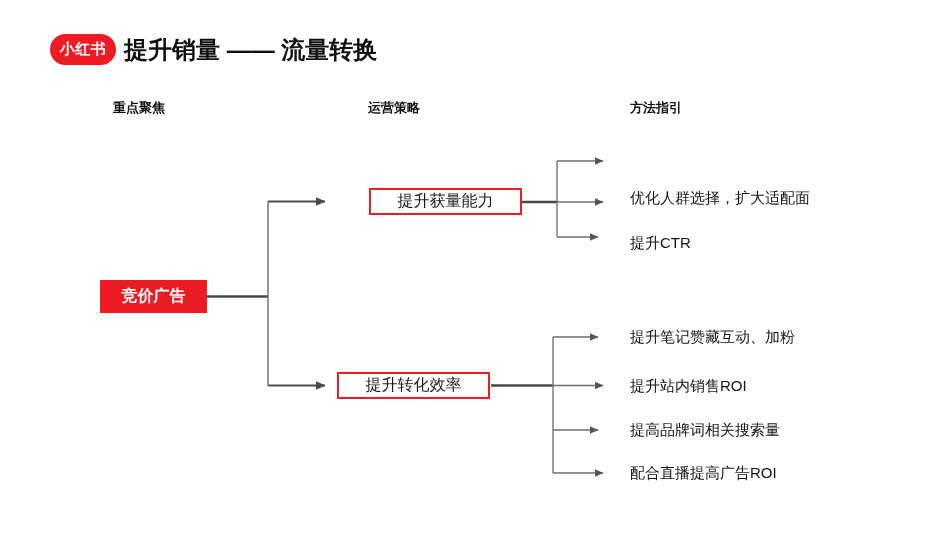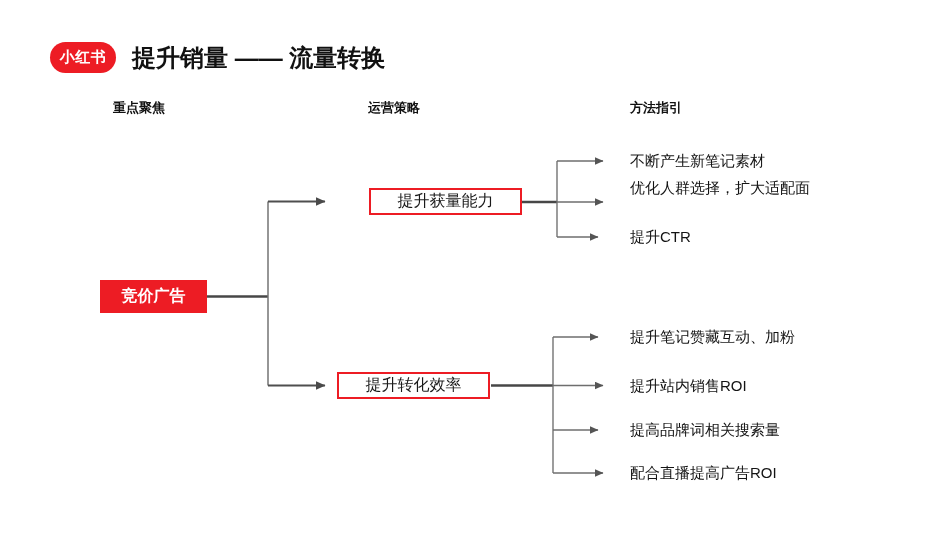--- a/index.html
+++ b/index.html
@@ -37,21 +37,21 @@
     display: flex;
     align-items: center;
     justify-content: center;
     color: #ffffff;
     font-size: 15px;
     font-weight: bold;
     letter-spacing: 0.5px;
     flex: 0 0 auto;
   }
   .page-title {
-    margin: 8px;
+    margin: 0;
     font-size: 24px;
     line-height: 31px;
     font-weight: bold;
     color: #111111;
     white-space: nowrap;
   }
   .col-header {
     position: absolute;
     top: 99px;
     font-size: 13px;
@@ -153,22 +153,21 @@
 
   <div class="col-header col-focus">重点聚焦</div>
   <div class="col-header col-strategy">运营策略</div>
   <div class="col-header col-methods">方法指引</div>
 
   <div class="node-focus">竞价广告</div>
 
   <div class="node-strategy node-acquisition">提升获量能力</div>
   <div class="node-strategy node-conversion">提升转化效率</div>
 
-  <div class="guide-item" style="top:151px">不断产生新笔记素材</div>
-  <div class="guide-item" style="top:178px">优化人群选择，扩大适配面</div>
-  <div class="guide-item" style="top:227px">提升CTR</div>
+  <div class="guide-item" style="top:188px">优化人群选择，扩大适配面</div>
+  <div class="guide-item" style="top:233px">提升CTR</div>
 
   <div class="guide-item" style="top:327px">提升笔记赞藏互动、加粉</div>
   <div class="guide-item" style="top:375.5px">提升站内销售ROI</div>
   <div class="guide-item" style="top:420px">提高品牌词相关搜索量</div>
   <div class="guide-item" style="top:463px">配合直播提高广告ROI</div>
 
 </div>
 
 </body></html>

